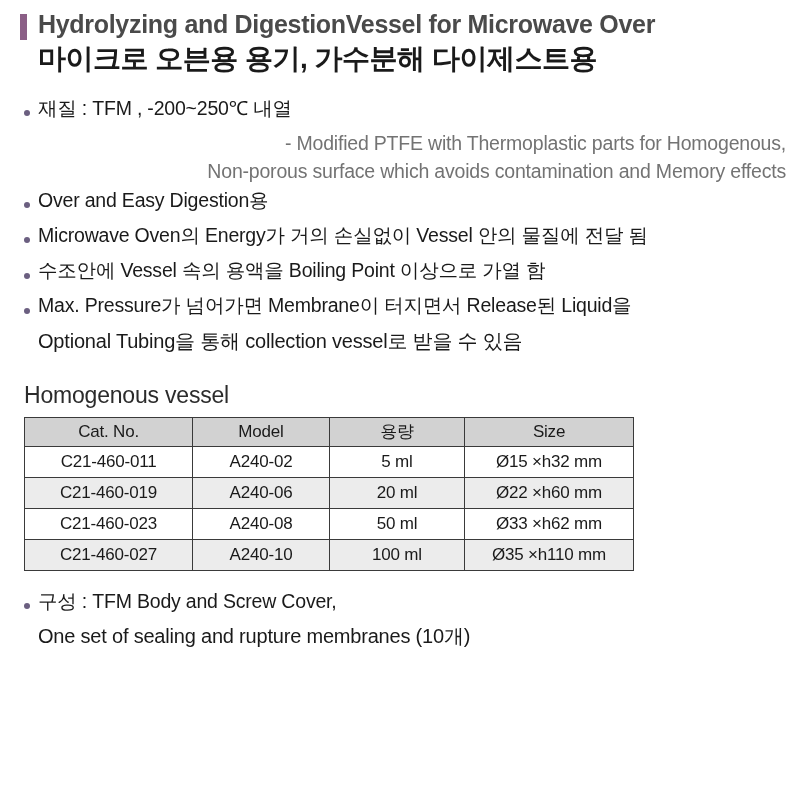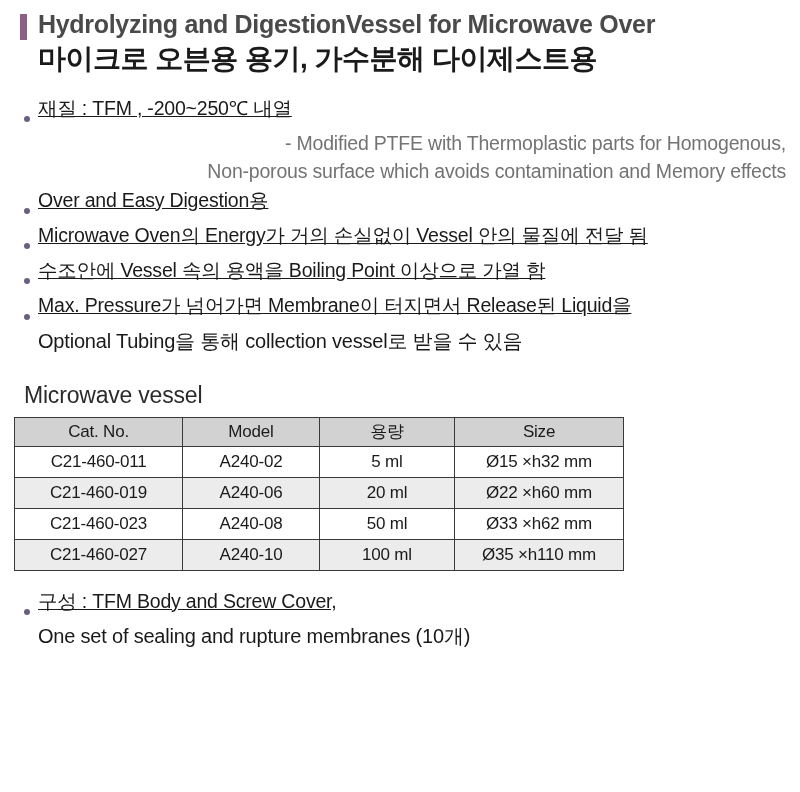--- a/index.html
+++ b/index.html
@@ -51,23 +51,22 @@
     margin-top: 2px;
     white-space: nowrap;
   }
   
   .bullets {
     margin-top: 18px;
     padding-left: 10px;
   }
   .bullet-row {
     display: flex;
-    align-items: flex-end;
+    align-items: center;
     margin-bottom: 7px;
-    text-decoration: underline;
   }
   .bullet-dot {
     flex: 0 0 auto;
     width: 6px;
     height: 6px;
     border-radius: 50%;
     background: #6b5f80;
     margin-top: 11px;
     margin-right: 8px;
   }
@@ -99,20 +98,21 @@
   .section-title {
     margin-top: 26px;
     margin-left: 10px;
     font-size: 23px;
     color: #2b2b2b;
     letter-spacing: -0.2px;
   }
   
   table.vessel {
     margin-top: 8px;
+    margin-left: 10px;
     border-collapse: collapse;
     width: 610px;
     background: #ffffff;
   }
   table.vessel th, table.vessel td {
     border: 1px solid #3a3a3a;
     text-align: center;
     font-size: 17px;
     color: #1a1a1a;
     letter-spacing: -0.2px;
@@ -177,21 +177,21 @@
 
     <div class="bullet-row">
       <div class="bullet-dot"></div>
       <div class="bullet-text">Max. Pressure가 넘어가면 Membrane이 터지면서 Release된 Liquid을</div>
     </div>
     <div class="cont-line">Optional Tubing을 통해 collection vessel로 받을 수 있음</div>
 
 
   </div>
 
-  <div class="section-title">Microwave vessel</div>
+  <div class="section-title">Homogenous vessel</div>
 
   <table class="vessel">
     <thead>
       <tr>
         <th class="col-cat">Cat. No.</th>
         <th class="col-model">Model</th>
         <th class="col-cap">용량</th>
         <th class="col-size">Size</th>
       </tr>
     </thead>

